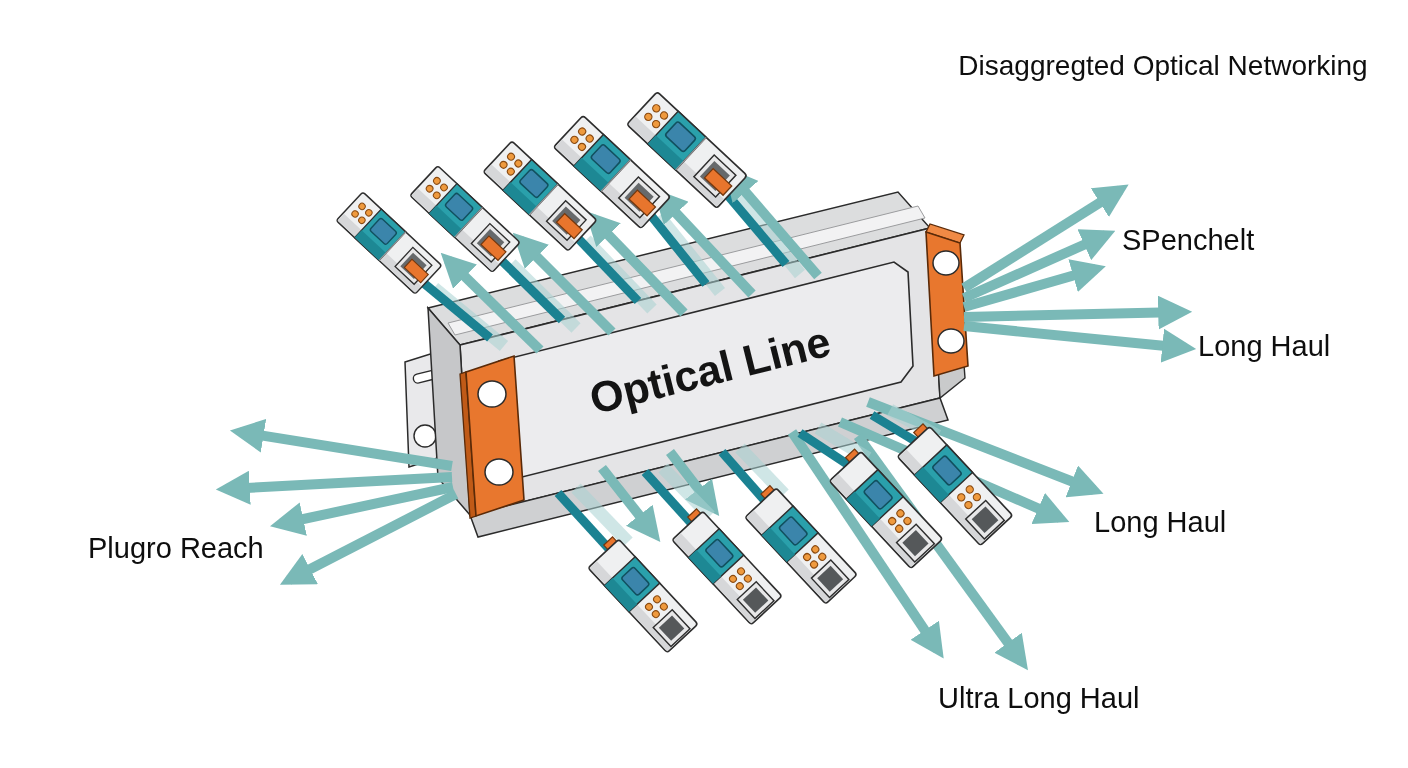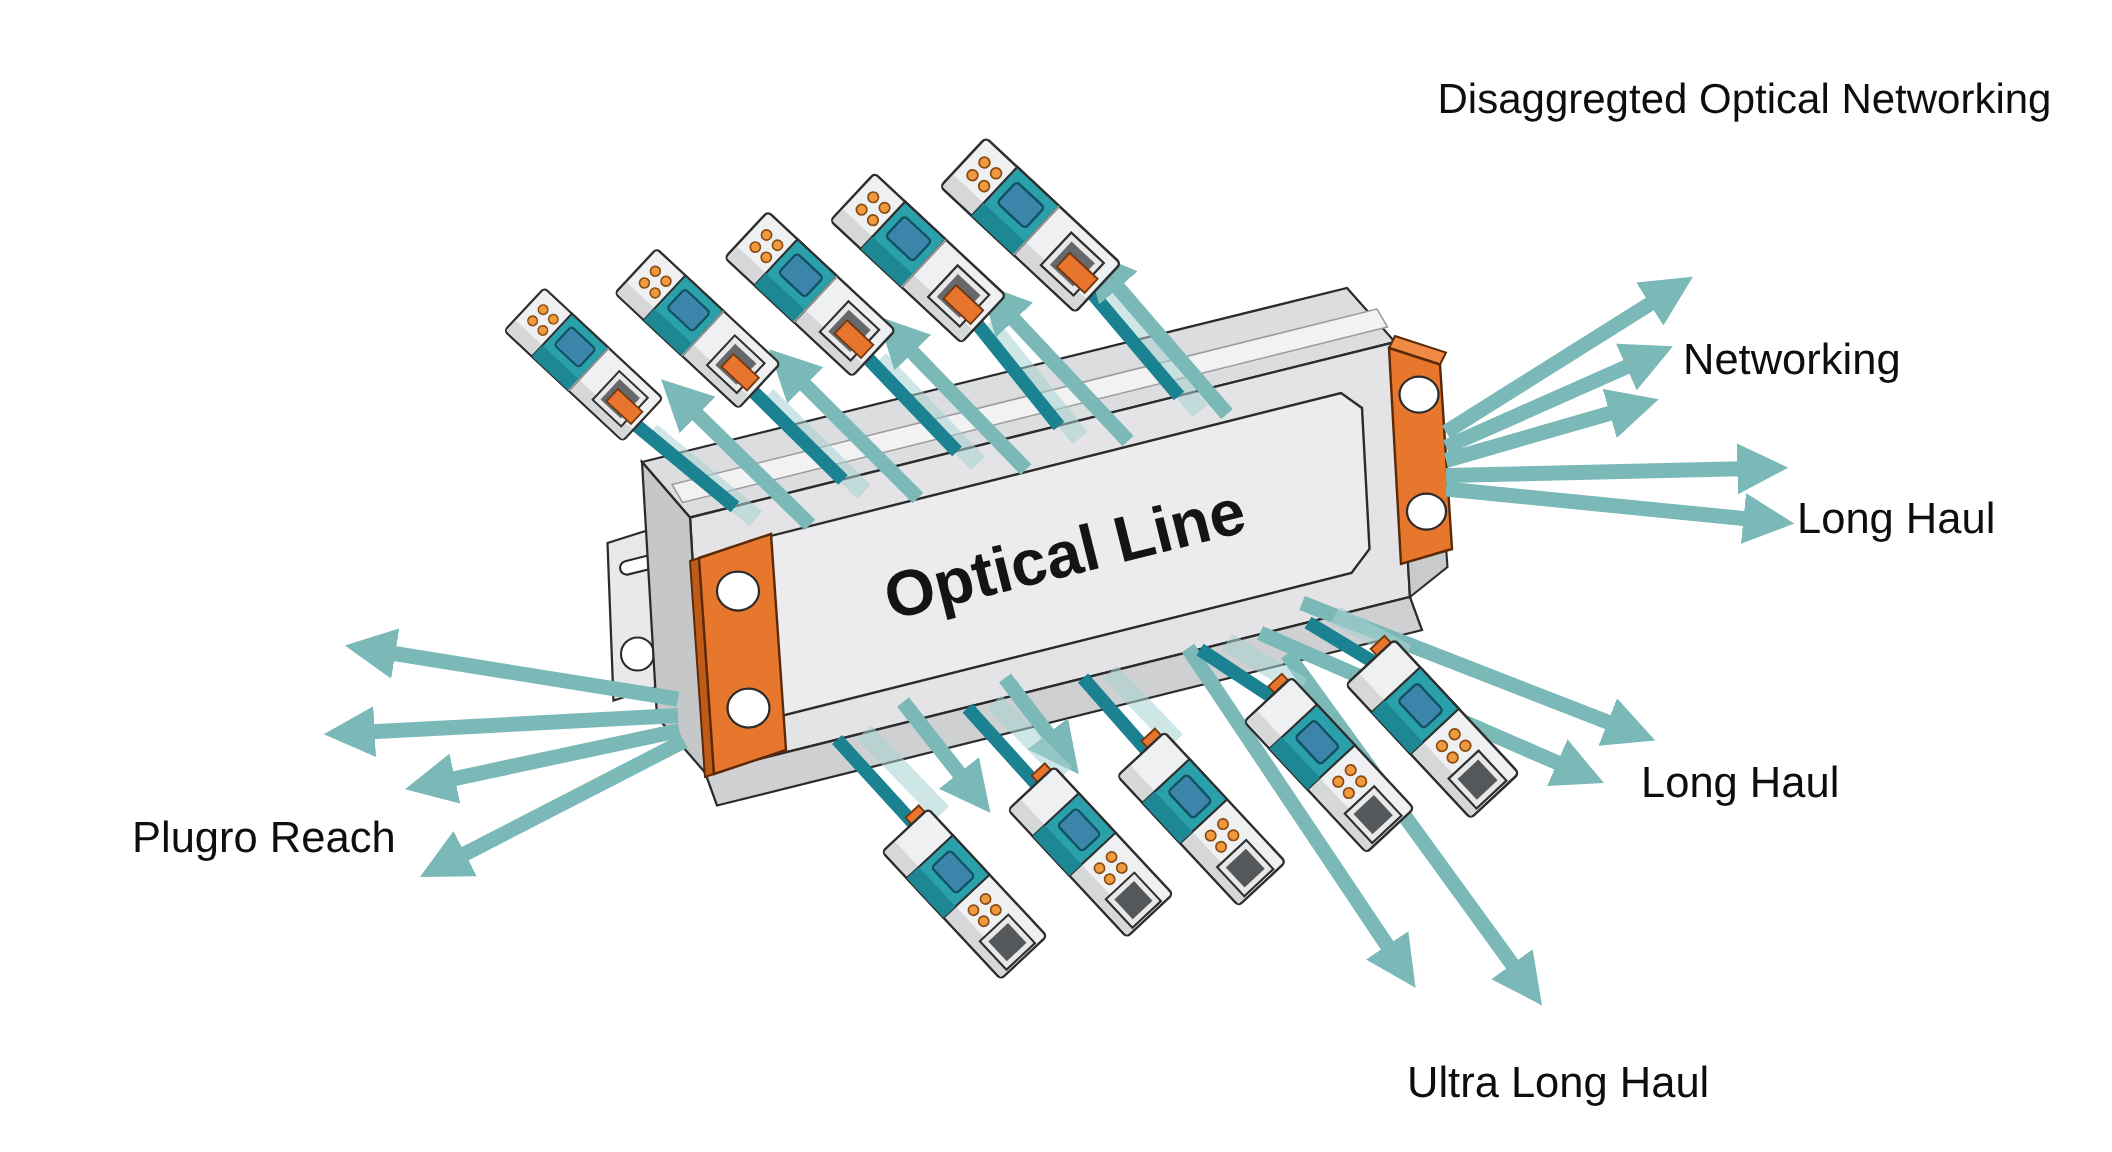--- a/index.html
+++ b/index.html
@@ -173,19 +173,19 @@
     <use href="#module-bottom" transform="translate(801,546) rotate(47) scale(1.02)"></use>
     <use href="#module-bottom" transform="translate(886,510) rotate(47) scale(1.03)"></use>
     <use href="#module-bottom" transform="translate(955,486) rotate(47) scale(1.05)"></use>
   </g>
 </svg>
 
 <div class="title">Disaggregted Optical Networking</div>
 
 <div class="chassis-label">Optical Line</div>
 
-<div class="lbl" style="left:88px;top:543px;">Plugro Reach</div>
-<div class="lbl" style="left:1122px;top:224px;">Networking</div>
+<div class="lbl" style="left:88px;top:532px;">Plugro Reach</div>
+<div class="lbl" style="left:1122px;top:224px;">SPenchelt</div>
 <div class="lbl" style="left:1198px;top:330px;">Long Haul</div>
 <div class="lbl" style="left:1094px;top:506px;">Long Haul</div>
-<div class="lbl" style="left:938px;top:706px;">Ultra Long Haul</div>
+<div class="lbl" style="left:938px;top:682px;">Ultra Long Haul</div>
 
 </div>
 
 </body></html>

